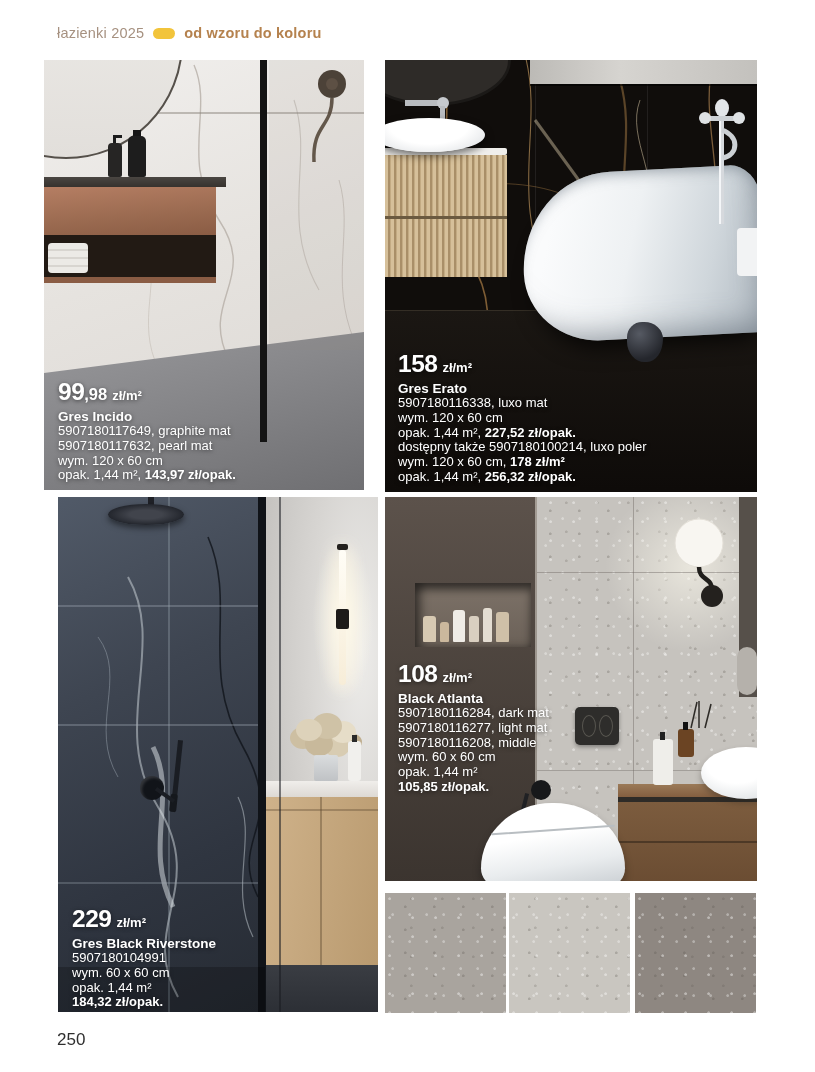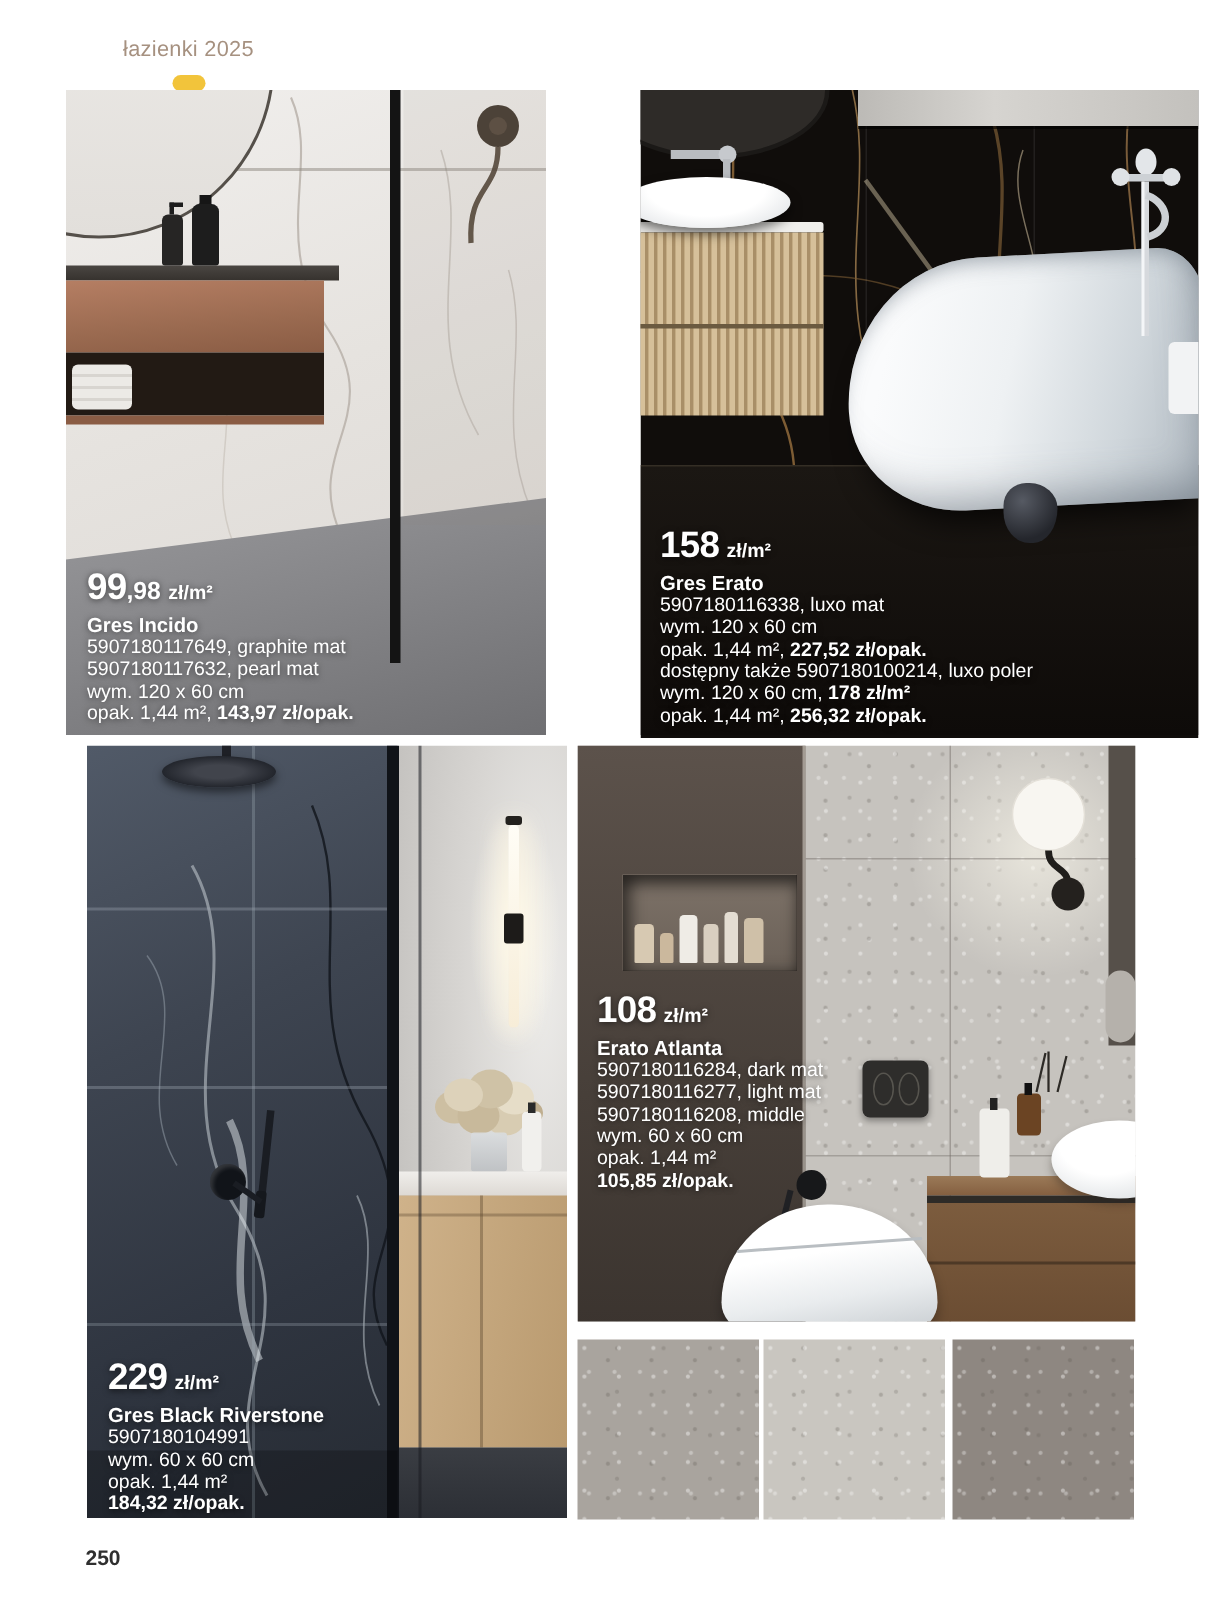--- a/index.html
+++ b/index.html
@@ -1,28 +1,28 @@
 <!DOCTYPE html>
 <html><head>
 <meta charset="utf-8">
 <style>
   html,body{margin:0;padding:0;background:#ffffff;}
   .page{position:relative;width:815px;height:1072px;background:#fff;overflow:hidden;
         font-family:"Liberation Sans", sans-serif;}
 
   
-  .hdr{position:absolute;left:57px;top:25px;display:flex;align-items:center;gap:9px;font-size:14.5px;flex-direction:column;}
+  .hdr{position:absolute;left:57px;top:25px;display:flex;align-items:center;gap:9px;font-size:14.5px;}
   .hdr .cat{color:#a69180;letter-spacing:.2px;}
   .hdr .pill{width:22px;height:11px;border-radius:6px;background:#f2c43b;}
   .hdr .sec{color:#b5824e;font-weight:bold;letter-spacing:.2px;}
 
   
   .photo{position:absolute;overflow:hidden;}
   .c-tl{left:44px;top:60px;width:320px;height:430px;}
-  .c-tr{left:385px;top:60px;width:372px;height:432px;margin-left:42px;}
+  .c-tr{left:385px;top:60px;width:372px;height:432px;}
   .c-bl{left:58px;top:497px;width:320px;height:515px;}
   .c-br{left:385px;top:497px;width:372px;height:384px;}
   .abs{position:absolute;}
   svg.abs{pointer-events:none;}
 
   
   .ov{position:absolute;z-index:9;color:#fff;text-shadow:0 1px 4px rgba(0,0,0,.55);}
   .price{display:flex;align-items:baseline;font-weight:bold;margin-bottom:3px;}
   .pi{font-size:24.5px;letter-spacing:-.5px;}
   .pd{font-size:16.5px;text-align:center;}
@@ -161,21 +161,21 @@
   .br-abotp{left:298px;top:225px;width:5px;height:8px;background:#111;}
   .br-strip{left:354px;top:0;width:18px;height:200px;background:#56504a;}
   .br-round{left:352px;top:150px;width:20px;height:48px;background:#b5b1ab;border-radius:10px;}
 
   
   .swatch{position:absolute;}
   .sw1{left:385px;top:893px;width:121px;height:120px;}
   .sw2{left:509px;top:893px;width:121px;height:120px;}
   .sw3{left:635px;top:893px;width:121px;height:120px;}
 
-  .pagenum{position:absolute;left:57px;top:1030px;font-size:14px;font-weight:bold;color:#2f2f2f;}
+  .pagenum{position:absolute;left:57px;top:1030px;font-size:17px;font-weight:normal;color:#2f2f2f;}
 </style>
 </head>
 <body>
 
 <div class="page">
 
   <div class="hdr">
     <span class="cat">łazienki 2025</span>
     <span class="pill"></span>
     <span class="sec">od wzoru do koloru</span>
@@ -378,21 +378,21 @@
     </svg>
     <div class="abs br-strip"></div>
     <div class="abs br-round"></div>
 
     <div class="ov" style="left:13px;top:163px">
       <div class="price">
         <span class="pi">108</span>
           <span class="pd"></span>
           <span class="pu">zł/m²</span>
       </div>
-      <div class="pname">Erato Atlanta</div>
+      <div class="pname">Black Atlanta</div>
       <div class="dl"><span>5907180116284, dark mat</span><b></b></div>
       <div class="dl"><span>5907180116277, light mat</span><b></b></div>
       <div class="dl"><span>5907180116208, middle</span><b></b></div>
       <div class="dl"><span>wym. 60 x 60 cm</span><b></b></div>
       <div class="dl"><span>opak. 1,44 m²</span><b></b></div>
       <div class="dl"><span></span><b>105,85 zł/opak.</b></div>
     </div>
   </div>
 
   <div class="swatch sw1 speck" style="background-color:#a9a49e"></div>

